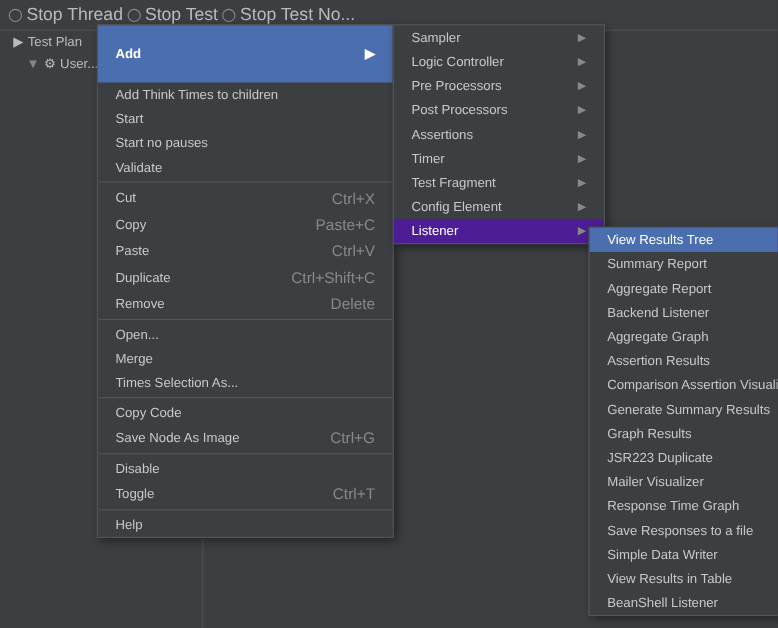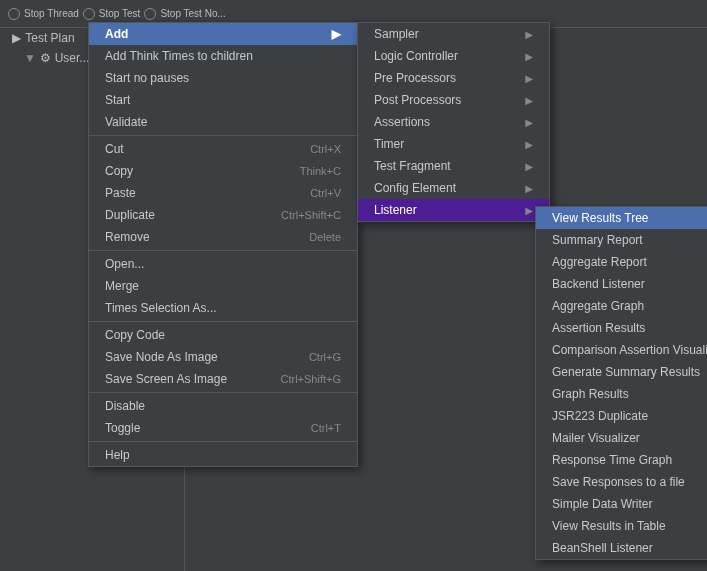--- a/index.html
+++ b/index.html
@@ -28,21 +28,21 @@
       background: #3c3f41;
       border-bottom: 1px solid #555;
       display: flex;
       align-items: center;
       padding: 0 8px;
       gap: 4px;
     }
 
     .toolbar-label {
       color: #bbbbbb;
-      font-size: 10px;
+      font-size: 16px;
     }
 
     .radio-btn {
       width: 12px; height: 12px;
       border-radius: 50%;
       border: 1px solid #888;
       display: inline-block;
       background: transparent;
     }
 
@@ -97,37 +97,37 @@
       color: #ffffff;
     }
 
     .ctx-menu-item.disabled {
       color: #666;
       cursor: default;
     }
 
     .ctx-menu-item .shortcut {
       color: #888;
-      font-size: 11px;
+      font-size: 14px;
       margin-left: 20px;
     }
 
     .ctx-menu-item .arrow-right {
       color: #888;
       font-size: 10px;
     }
 
     .ctx-separator {
       height: 1px;
       background: #555;
       margin: 2px 0;
     }
 
     .ctx-menu-header {
-      padding: 4px 16px;
+      padding: 19px 16px;
       color: #ffffff;
       background: #4b6eaf;
       font-weight: bold;
       font-size: 12px;
       display: flex;
       align-items: center;
       justify-content: space-between;
     }
 
     
@@ -209,36 +209,36 @@
 
 <div class="ctx-menu-1">
   <div class="ctx-menu-header">
     <span>Add</span>
     <span class="arrow-right">▶</span>
   </div>
   <div class="ctx-menu-item">
     <span>Add Think Times to children</span>
   </div>
   <div class="ctx-menu-item">
+    <span>Start</span>
+  </div>
+  <div class="ctx-menu-item">
     <span>Start no pauses</span>
-  </div>
-  <div class="ctx-menu-item">
-    <span>Start</span>
   </div>
   <div class="ctx-menu-item">
     <span>Validate</span>
   </div>
   <div class="ctx-separator"></div>
   <div class="ctx-menu-item">
     <span>Cut</span>
     <span class="shortcut">Ctrl+X</span>
   </div>
   <div class="ctx-menu-item">
     <span>Copy</span>
-    <span class="shortcut">Think+C</span>
+    <span class="shortcut">Paste+C</span>
   </div>
   <div class="ctx-menu-item">
     <span>Paste</span>
     <span class="shortcut">Ctrl+V</span>
   </div>
   <div class="ctx-menu-item">
     <span>Duplicate</span>
     <span class="shortcut">Ctrl+Shift+C</span>
   </div>
   <div class="ctx-menu-item">
@@ -255,24 +255,20 @@
   <div class="ctx-menu-item">
     <span>Times Selection As...</span>
   </div>
   <div class="ctx-separator"></div>
   <div class="ctx-menu-item">
     <span>Copy Code</span>
   </div>
   <div class="ctx-menu-item">
     <span>Save Node As Image</span>
     <span class="shortcut">Ctrl+G</span>
-  </div>
-  <div class="ctx-menu-item">
-    <span>Save Screen As Image</span>
-    <span class="shortcut">Ctrl+Shift+G</span>
   </div>
   <div class="ctx-separator"></div>
   <div class="ctx-menu-item">
     <span>Disable</span>
   </div>
   <div class="ctx-menu-item">
     <span>Toggle</span>
     <span class="shortcut">Ctrl+T</span>
   </div>
   <div class="ctx-separator"></div>

